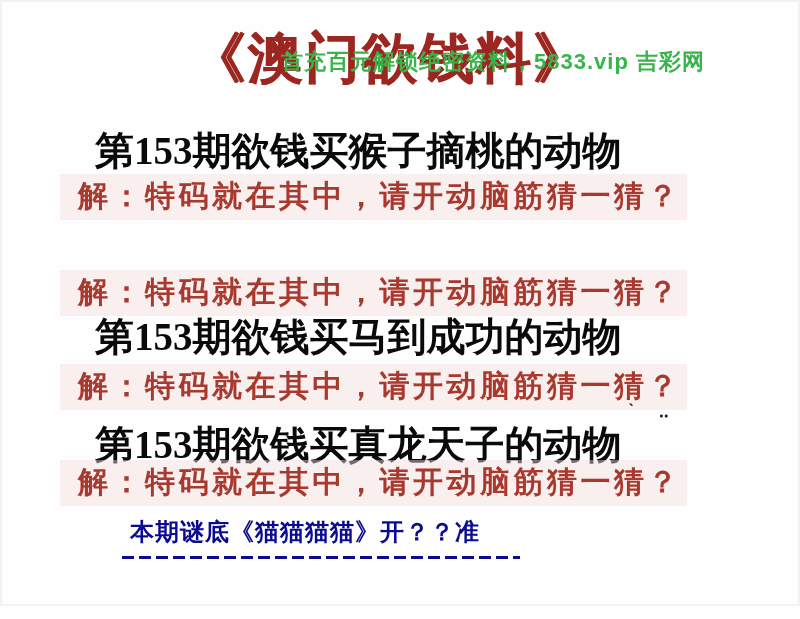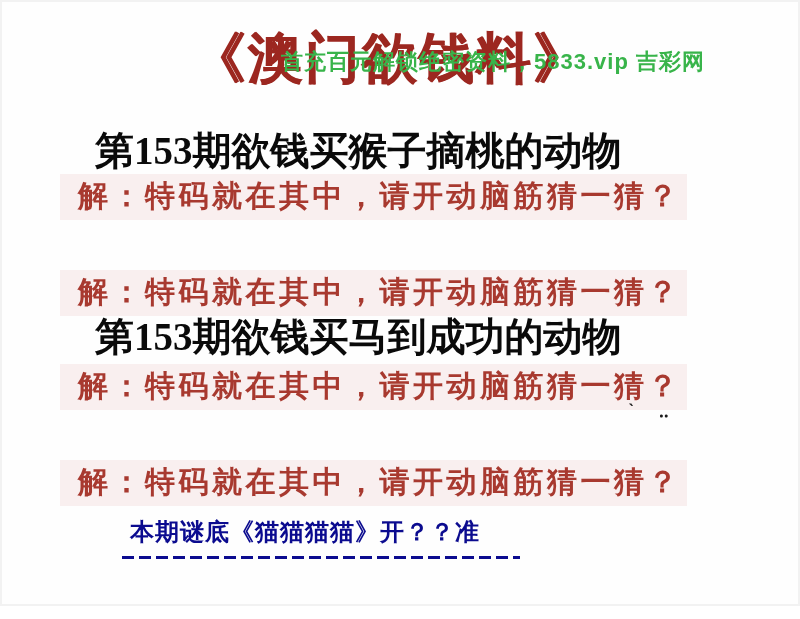--- a/index.html
+++ b/index.html
@@ -117,19 +117,20 @@
   <div class="question q1">第153期欲钱买猴子摘桃的动物</div>
   <div class="answer a1">解：特码就在其中，请开动脑筋猜一猜？</div>
 
   <div class="answer a2">解：特码就在其中，请开动脑筋猜一猜？</div>
 
   <div class="question q3">第153期欲钱买马到成功的动物</div>
   <div class="answer a3">解：特码就在其中，请开动脑筋猜一猜？</div>
 
   <div class="stray-marks">ˋ ‥</div>
 
+  <div class="question q4">第153期欲钱买真龙天子的动物</div>
   <div class="answer a4">解：特码就在其中，请开动脑筋猜一猜？</div>
 
   <div class="footer">本期谜底《猫猫猫猫》开？？准</div>
 
   <div class="dashed-divider"></div>
 
 </div>
 
 </body></html>

